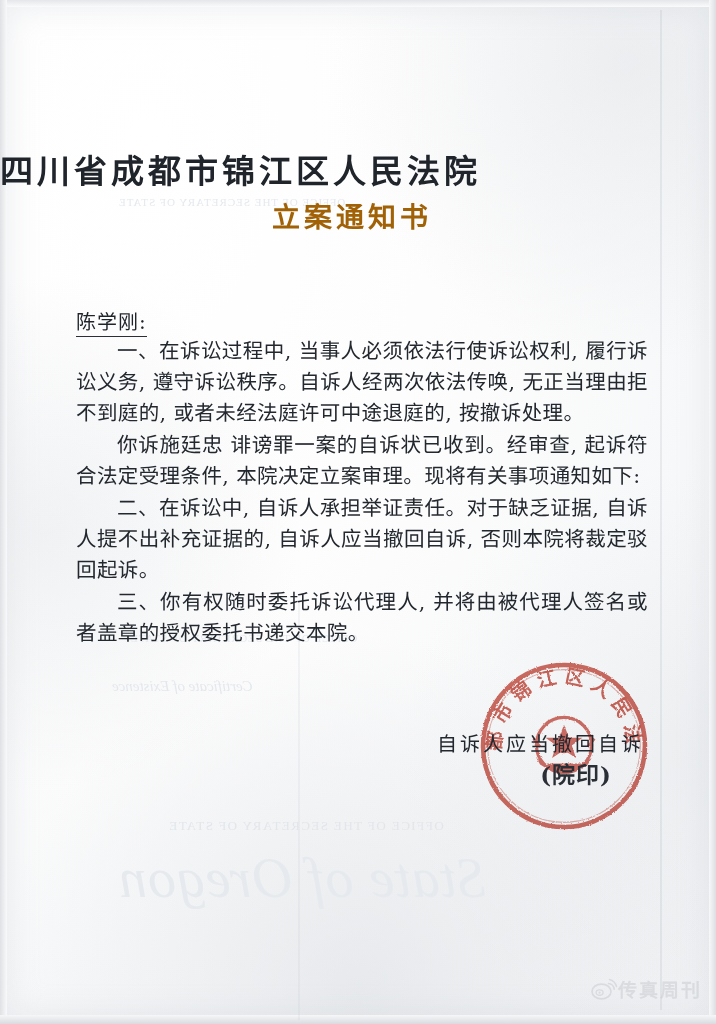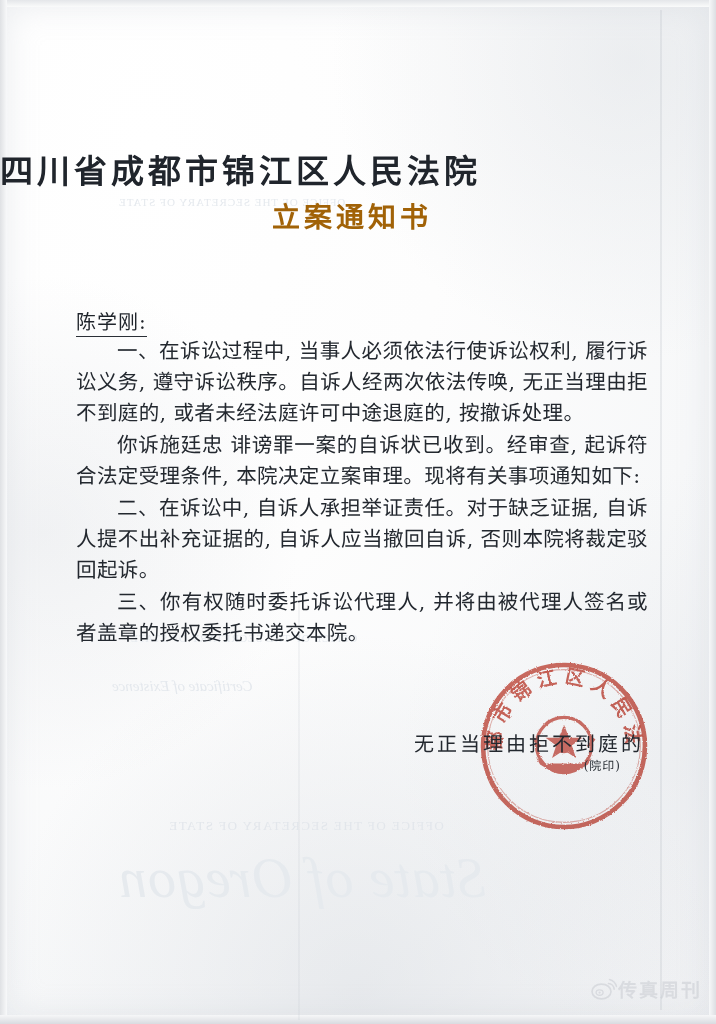--- a/index.html
+++ b/index.html
@@ -171,26 +171,27 @@
     position: absolute;
     right: 60px; top: 728px;
     font-family: "DejaVu Serif", "Liberation Serif", serif;
     font-size: 20px;
     letter-spacing: 3px;
     color: #23282f;
     z-index: 6;
   }
   .seal-note {
     position: absolute;
-    right: 83px; top: 756px;
-    font-family: "DejaVu Serif", "Liberation Serif", serif;
-    font-size: 12px;
+    right: 92px; top: 756px;
+    font-family: "DejaVu Serif", "Liberation Serif", serif;
+    font-size: 23px;
     letter-spacing: 1px;
     color: #2a2f36;
     z-index: 6;
+    font-weight: bold;
   }
 
   
   .seal {
     position: absolute;
     left: 472px; top: 654px;
     width: 184px; height: 184px;
     z-index: 4;
     opacity: 0.88;
     mix-blend-mode: multiply;
@@ -271,21 +272,21 @@
           <circle cx="0" cy="-4" r="30" fill="none" stroke="#c0392b" stroke-width="3.5"></circle>
           <polygon points="0,-26 5.5,-12 20,-12 8.5,-3.5 13,10 0,1.5 -13,10 -8.5,-3.5 -20,-12 -5.5,-12"></polygon>
           <circle cx="0" cy="-4" r="9"></circle>
           <path d="M -30,10 q 30,22 60,0 l -4,7 q -26,18 -52,0 z"></path>
           <path d="M -26,-2 l -7,-9 M 26,-2 l 7,-9" stroke="#c0392b" stroke-width="3"></path>
           <rect x="-20" y="16" width="40" height="5" rx="2"></rect>
         </g>
       </g>
     </svg>
 
-    <div class="date-line">无正当理由拒不到庭的</div>
+    <div class="date-line">自诉人应当撤回自诉</div>
 
     <div class="seal-note">(院印)</div>
 
   </div>
 
   <div class="watermark">
     <svg width="27" height="22" viewBox="0 0 27 22">
       <ellipse cx="10.5" cy="13.5" rx="9.5" ry="7.4" fill="none" stroke="#c9ccd2" stroke-width="1.7"></ellipse>
       <ellipse cx="8.6" cy="14.6" rx="3.5" ry="2.7" fill="none" stroke="#c9ccd2" stroke-width="1.4"></ellipse>
       <circle cx="8.6" cy="14.6" r="1.1" fill="#c9ccd2"></circle>

